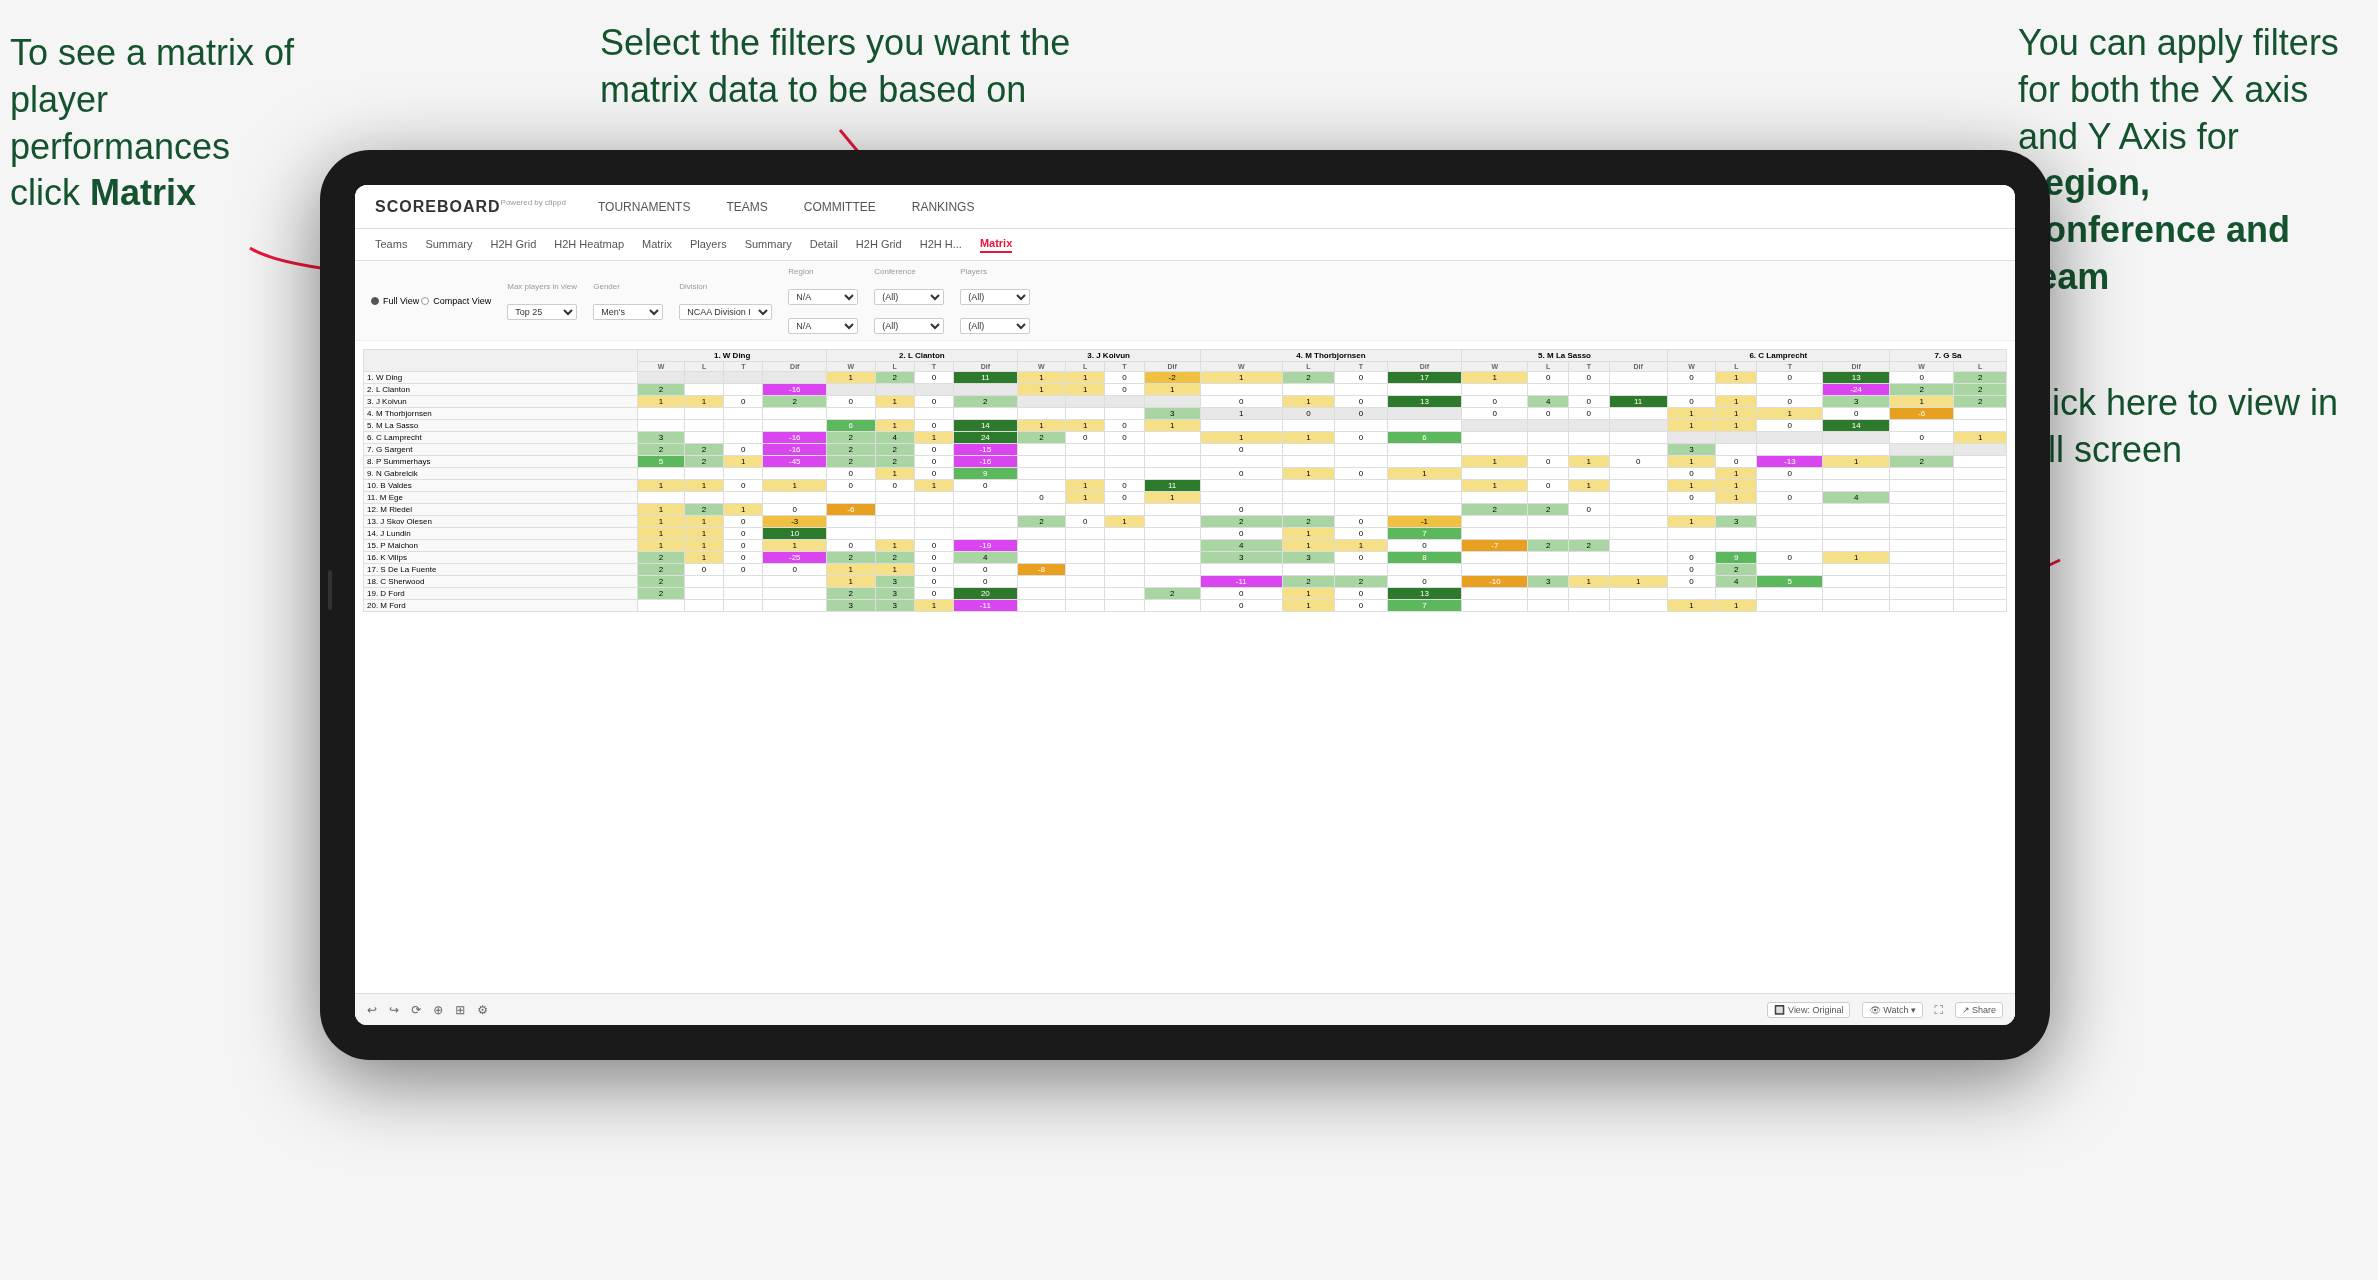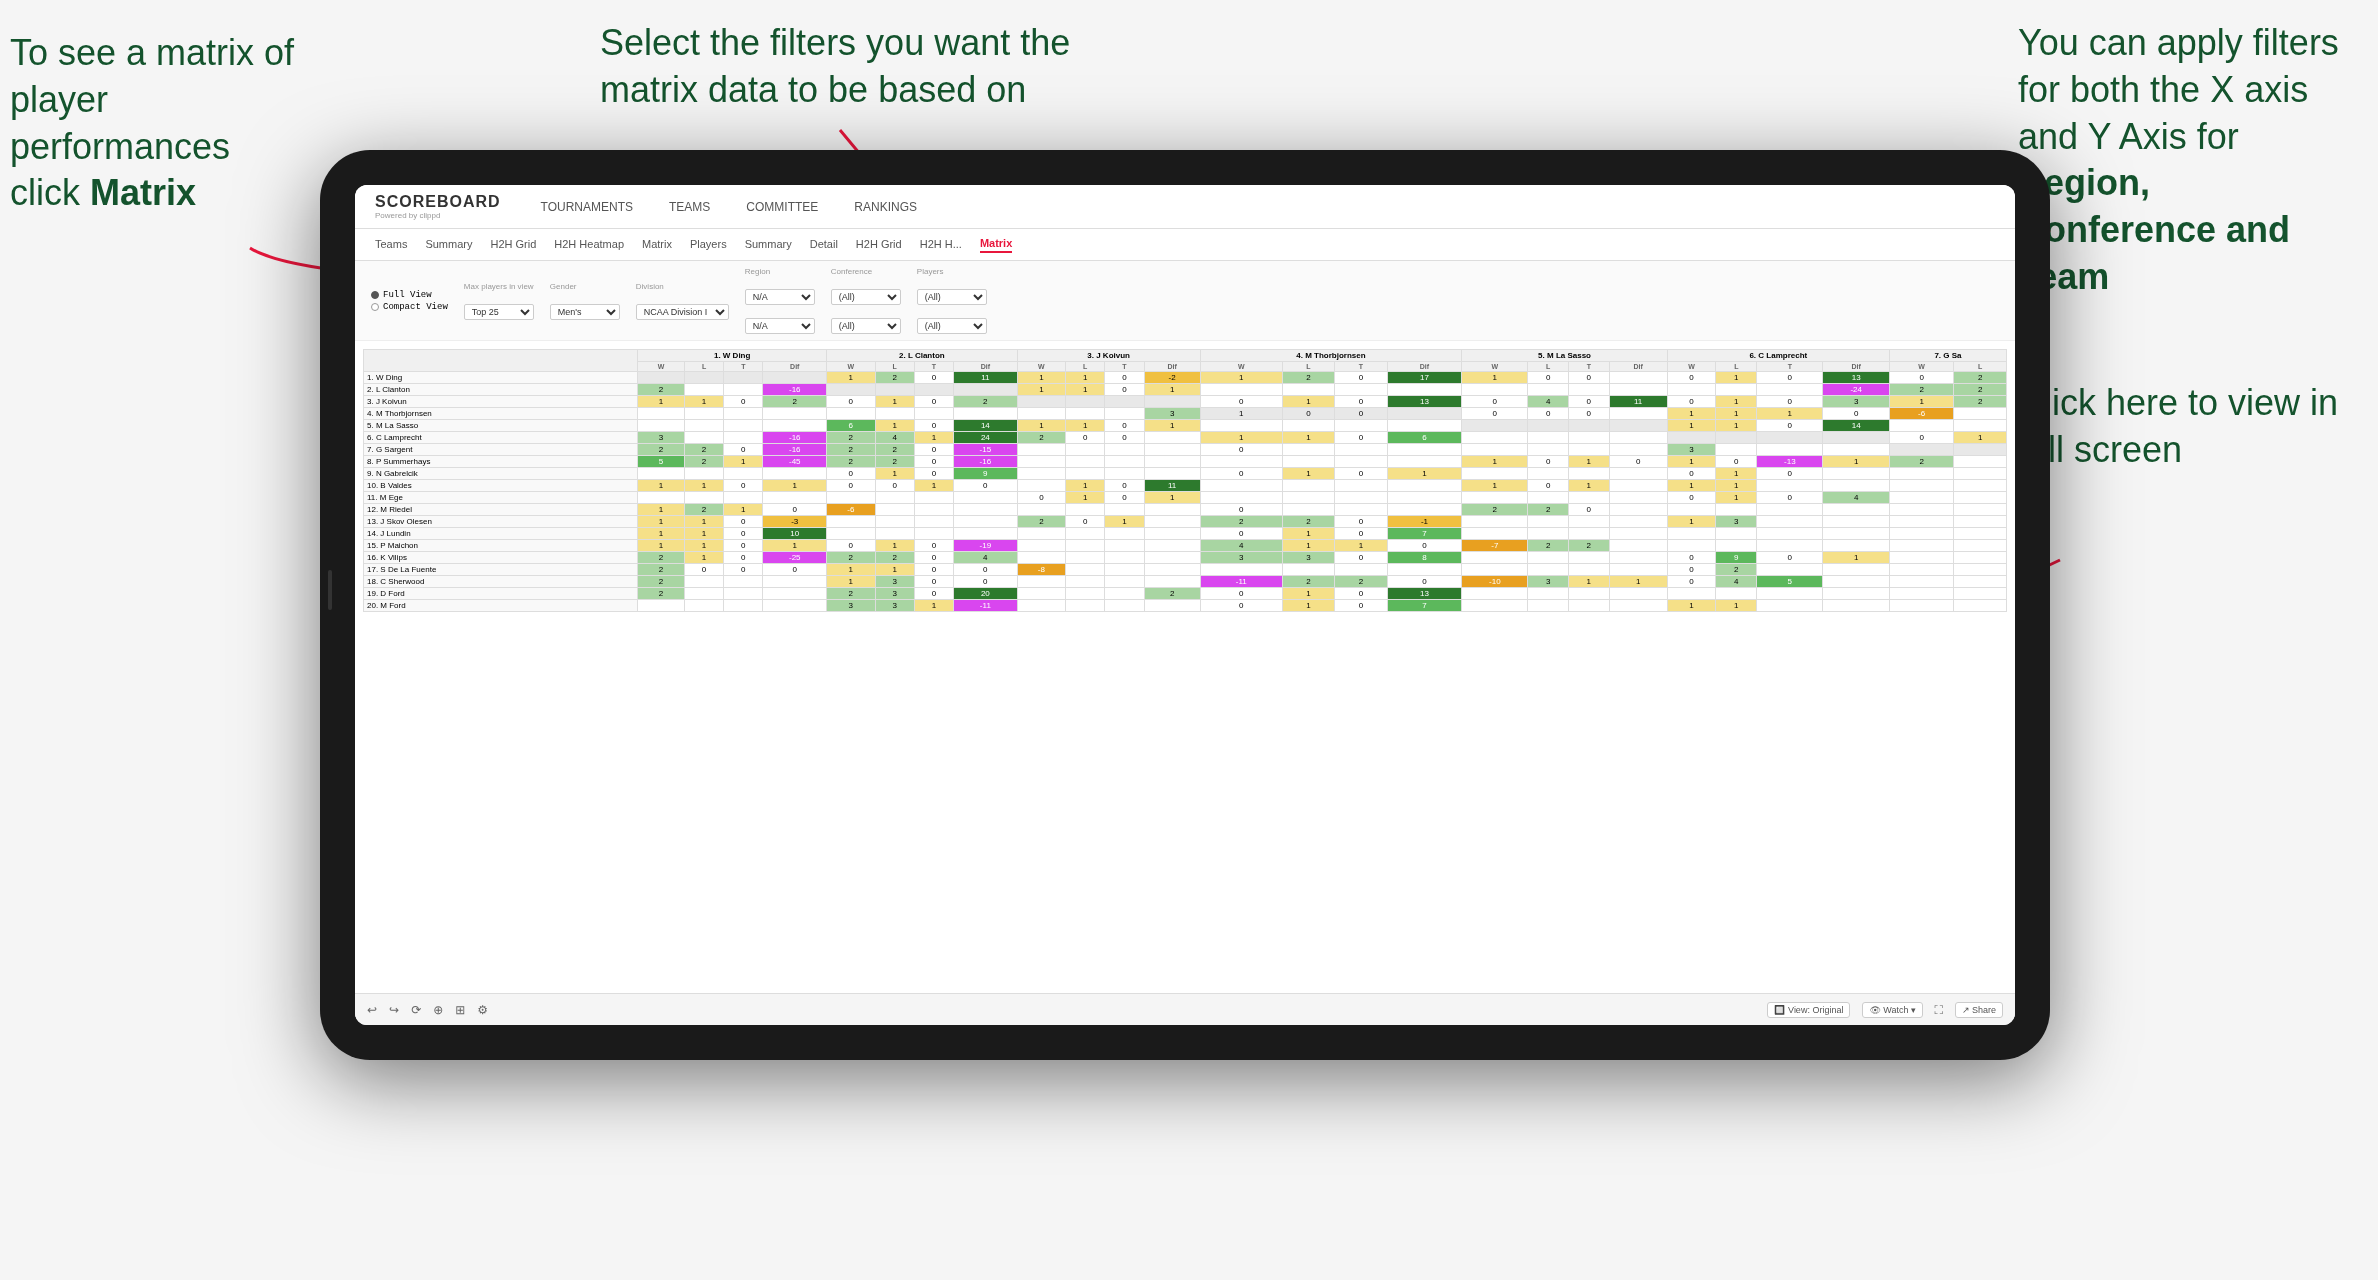--- a/index.html
+++ b/index.html
@@ -82,22 +82,22 @@
       align-items: center;
       background: #fff;
       border-bottom: 1px solid #ddd;
       padding: 0 20px;
       height: 44px;
       flex-shrink: 0;
     }
 
     .logo-area {
       display: flex;
-      flex-direction: column;
-      margin-right: 36px;
+      flex-direction: row;
+      margin-right: 28px;
     }
     .logo-text {
       font-size: 16px;
       font-weight: 900;
       color: #333;
       letter-spacing: 1px;
     }
     .logo-sub {
       font-size: 8px;
       color: #999;
@@ -143,24 +143,23 @@
       align-items: center;
       padding: 6px 16px;
       background: #fafafa;
       border-bottom: 1px solid #eee;
       flex-shrink: 0;
       gap: 16px;
       flex-wrap: wrap;
     }
     .view-toggle {
       display: flex;
-      flex-direction: column;
+      flex-direction: row;
       gap: 2px;
       font-size: 9px;
-      font-family: Liberation Mono, monospace;
     }
     .view-option {
       display: flex;
       align-items: center;
       gap: 4px;
       cursor: pointer;
     }
     .radio-dot {
       width: 8px;
       height: 8px;

